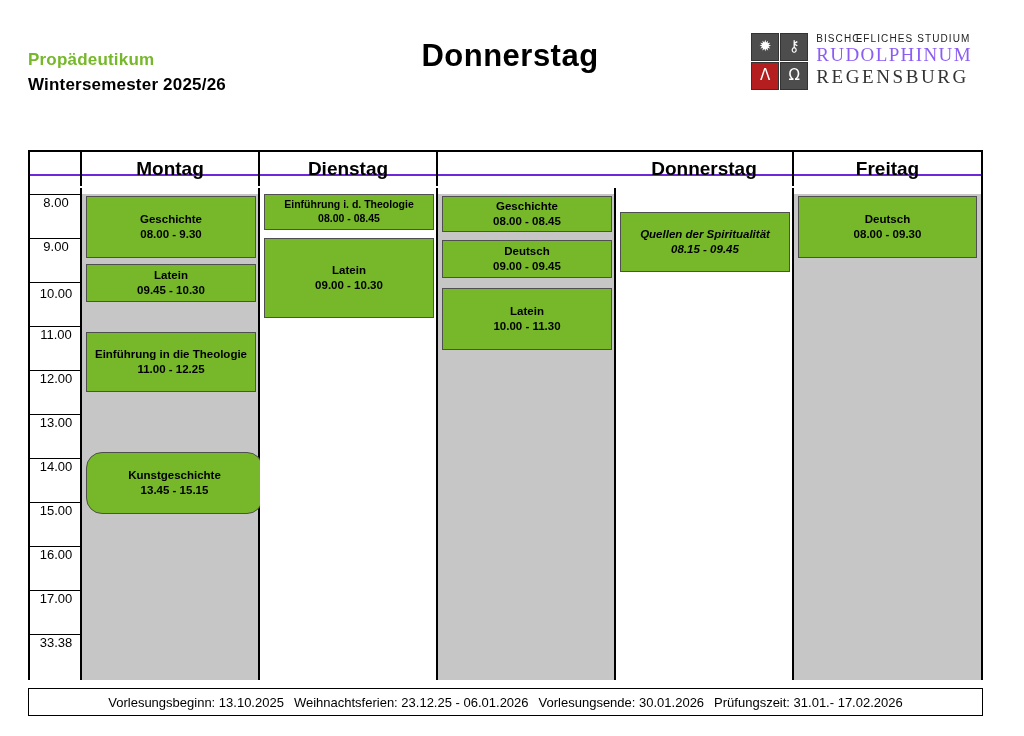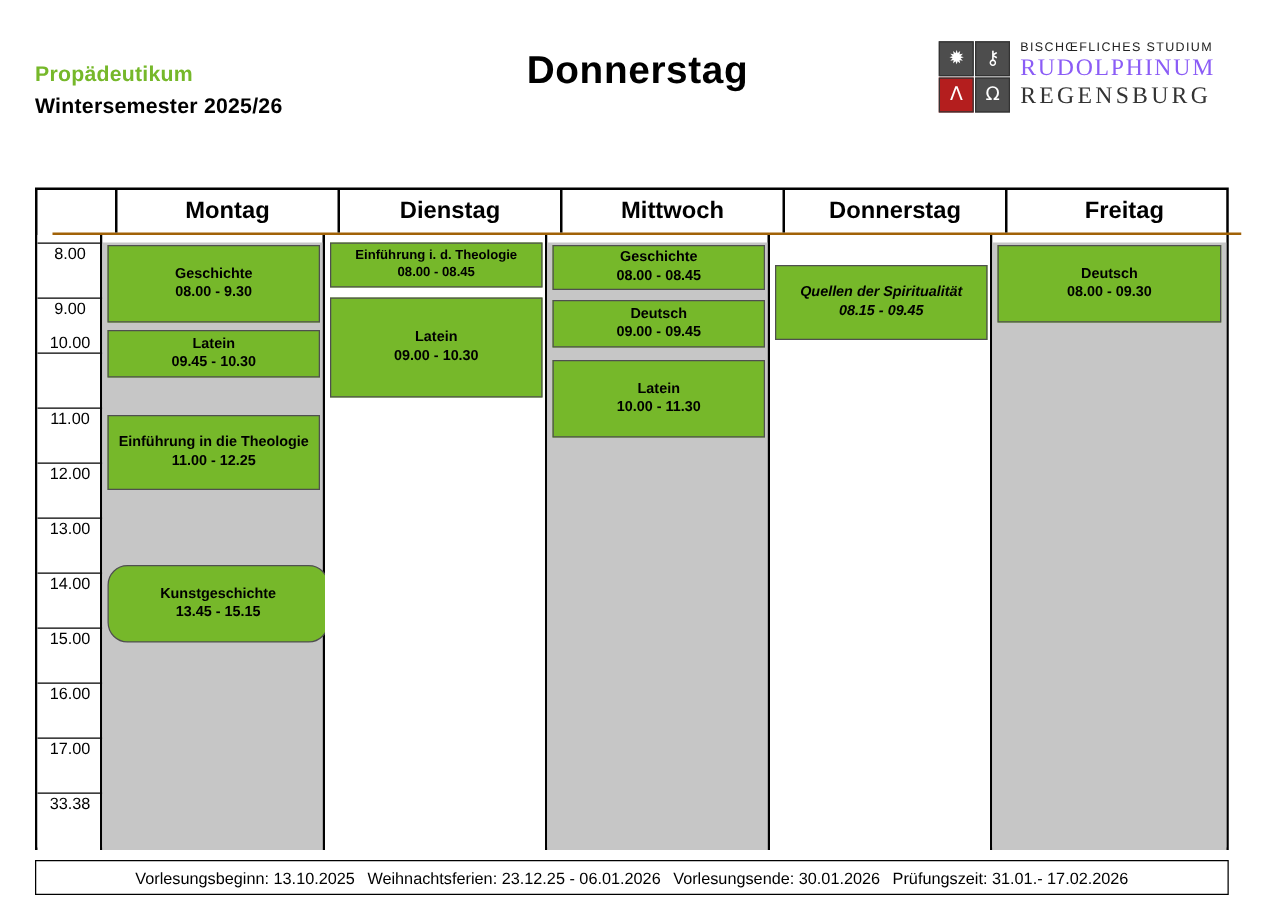--- a/index.html
+++ b/index.html
@@ -109,24 +109,24 @@
     left: 28px;
     top: 150px;
     width: 955px;
     height: 530px;
     border: 2px solid #000;
     box-sizing: border-box;
     background: #ffffff;
   }
   #head-row {
     position: absolute;
-    left: 12px; top: 0;
+    left: 0; top: 0;
     width: 100%;
-    height: 36px;
-    border-bottom: 2px solid #a16207;
+    height: 24px;
+    border-bottom: 2px solid #6d28d9;
     box-sizing: border-box;
   }
   .head-cell {
     position: absolute;
     top: 0;
     height: 34px;
     line-height: 34px;
     text-align: center;
     font-size: 19px;
     font-weight: bold;
@@ -247,34 +247,33 @@
     </div>
   </div>
 </div>
 
 <div id="table-wrap">
 
   <div id="head-row">
     <div class="head-cell" style="left:0; width:52px; border-right:2px solid #000;"></div>
     <div class="head-cell" style="left:52px;  width:178px;">Montag</div>
     <div class="head-cell" style="left:230px; width:178px;">Dienstag</div>
-    <div class="head-cell" style="left:408px; width:178px;">Mittwoch</div>
     <div class="head-cell" style="left:586px; width:178px;">Donnerstag</div>
     <div class="head-cell last" style="left:764px; width:187px;">Freitag</div>
   </div>
 
   <div id="grid-body">
 
     <div id="time-col">
       <div class="time-rule" style="top:6px;"></div>
       <div class="time-label" style="top:7px;">8.00</div>
       <div class="time-rule" style="top:50px;"></div>
       <div class="time-label" style="top:51px;">9.00</div>
       <div class="time-rule" style="top:94px;"></div>
-      <div class="time-label" style="top:78px;">10.00</div>
+      <div class="time-label" style="top:98px;">10.00</div>
       <div class="time-rule" style="top:138px;"></div>
       <div class="time-label" style="top:139px;">11.00</div>
       <div class="time-rule" style="top:182px;"></div>
       <div class="time-label" style="top:183px;">12.00</div>
       <div class="time-rule" style="top:226px;"></div>
       <div class="time-label" style="top:227px;">13.00</div>
       <div class="time-rule" style="top:270px;"></div>
       <div class="time-label" style="top:271px;">14.00</div>
       <div class="time-rule" style="top:314px;"></div>
       <div class="time-label" style="top:315px;">15.00</div>

